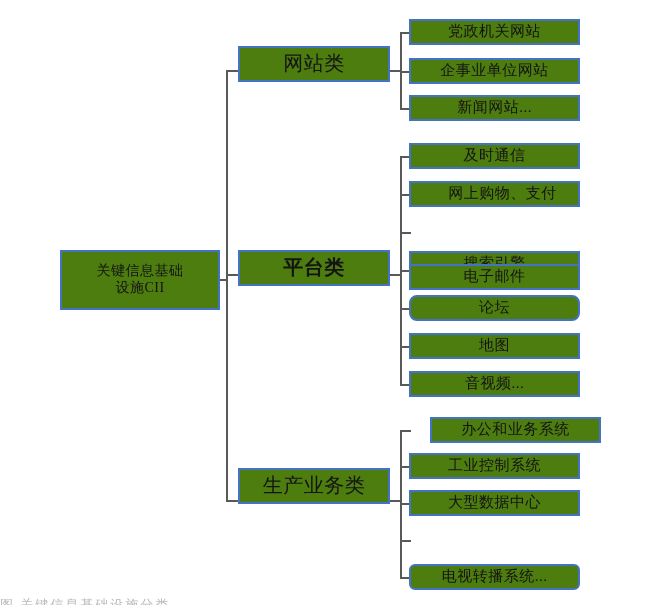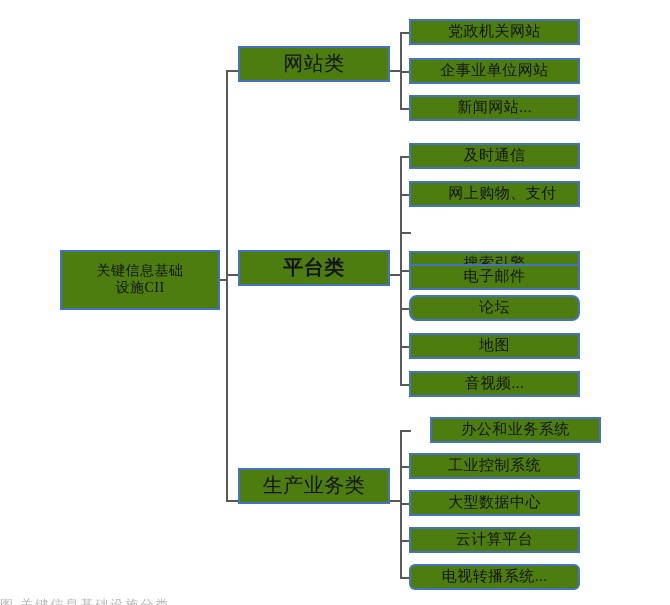--- a/index.html
+++ b/index.html
@@ -175,22 +175,19 @@
 
   <div class="node leaf" style="top:417px;margin-left:21px;">
     <span>办公和业务系统</span>
   </div>
   <div class="node leaf" style="top:490px;">
     <span>大型数据中心</span>
   </div>
   <div class="node leaf" style="top:453px;">
     <span>工业控制系统</span>
   </div>
-  <div class="node leaf" style="top:527px;">
-    <span>云计算平台</span>
-  </div>
   <div class="node leaf" style="top:564px;border-radius:6px;">
     <span>电视转播系统...</span>
   </div>
 
   <div class="caption-strip">图 关键信息基础设施分类</div>
 
 </div>
 
 </body></html>

